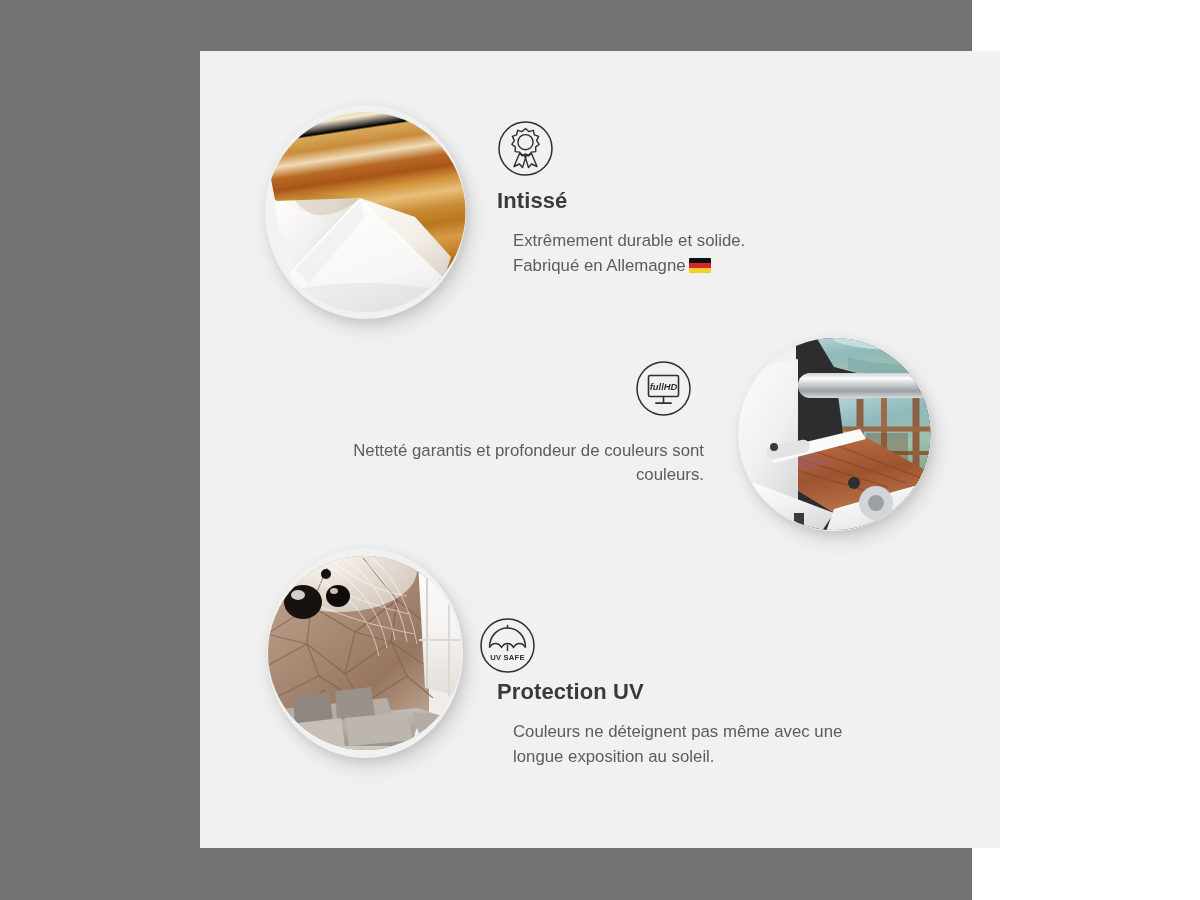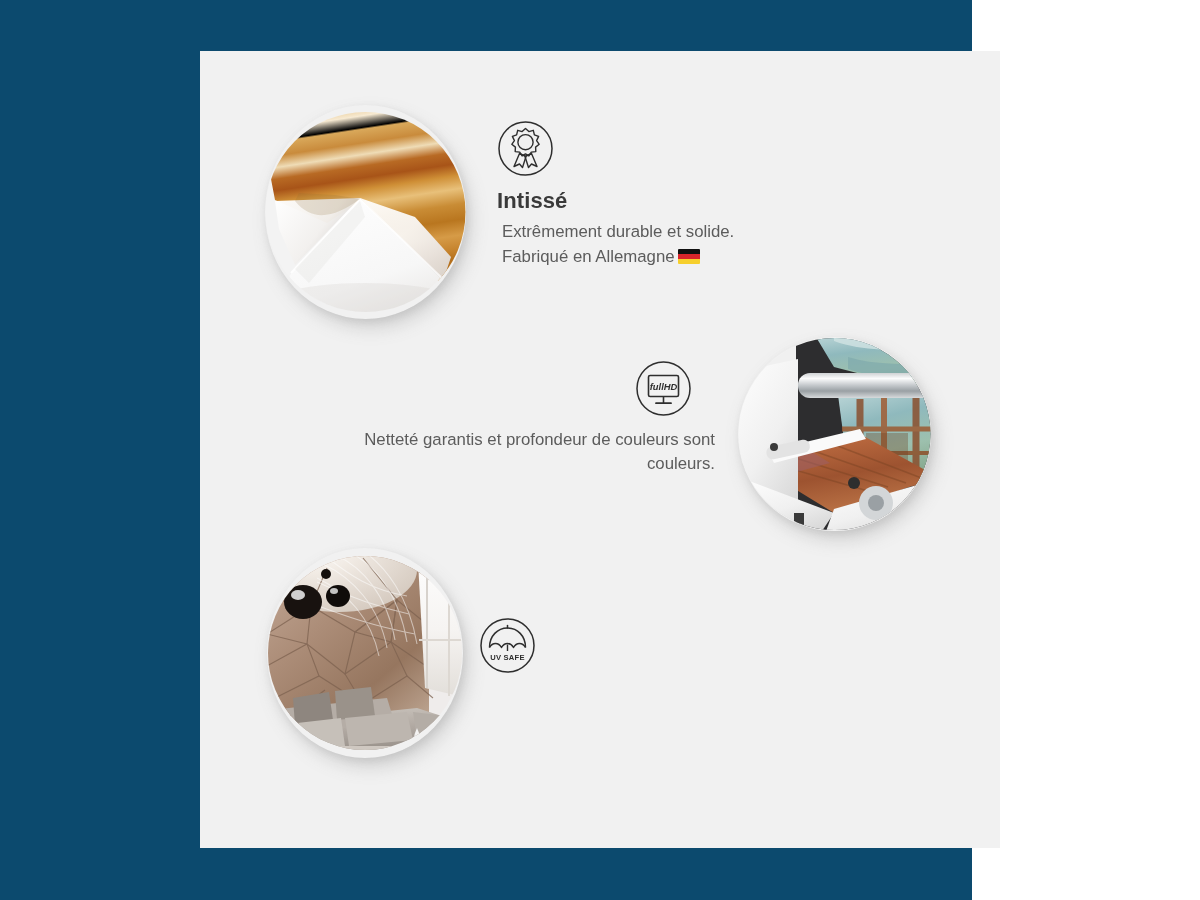--- a/index.html
+++ b/index.html
@@ -10,21 +10,21 @@
     width: 1200px;
     height: 900px;
     overflow: hidden;
     font-family: "Liberation Sans", "DejaVu Sans", sans-serif;
   }
 
   #stage {
     position: relative;
     width: 972px;
     height: 900px;
-    background: #0c4a6e;
+    background: #737373;
   }
 
   
   #panel {
     position: absolute;
     left: 200px;
     top: 51px;
     width: 800px;
     height: 797px;
     background: #f1f1f1;
@@ -47,21 +47,21 @@
 
   .feature-title.big {
     font-size: 23.5px;
   }
 
   .feature-desc {
     font-size: 16.8px;
     font-weight: 400;
     color: #5c5c5c;
     line-height: 1.45;
-    margin: 5px;
+    margin: 16px;
   }
 
   .align-right .feature-title,
   .align-right .feature-desc {
     text-align: right;
   }
 
   .flag {
     display: inline-block;
     width: 22px;
@@ -383,15 +383,22 @@
         <path d="M 10.5 30.5 C 13.5 25.2, 19.5 25.2, 22.5 30.5
                  C 25.5 25.2, 31.5 25.2, 34.5 30.5
                  C 37.5 25.2, 43.5 25.2, 46.5 30.5" fill="none" stroke="#2e2e2e" stroke-width="1.5" stroke-linejoin="round"></path>
 
         <path d="M 28.5 11 V 8.5" stroke="#2e2e2e" stroke-width="1.5" stroke-linecap="round"></path>
         <path d="M 28.5 27.5 V 34" stroke="#2e2e2e" stroke-width="1.4"></path>
         <text x="28.5" y="42.5" text-anchor="middle" font-family="'Liberation Sans', sans-serif" font-size="7.6" font-weight="700" fill="#2e2e2e" letter-spacing="0.2">UV SAFE</text>
       </svg>
     </div>
 
+    <div class="feature-text" style="left:297px; top:628px; width:430px;">
+      <p class="feature-title">Protection UV</p>
+      <p class="feature-desc">
+        <span>Couleurs ne déteignent pas même avec une</span><br>
+        <span>longue exposition au soleil.</span>
+      </p>
+    </div>
 
   </div>
 </div>
 
 </body></html>

